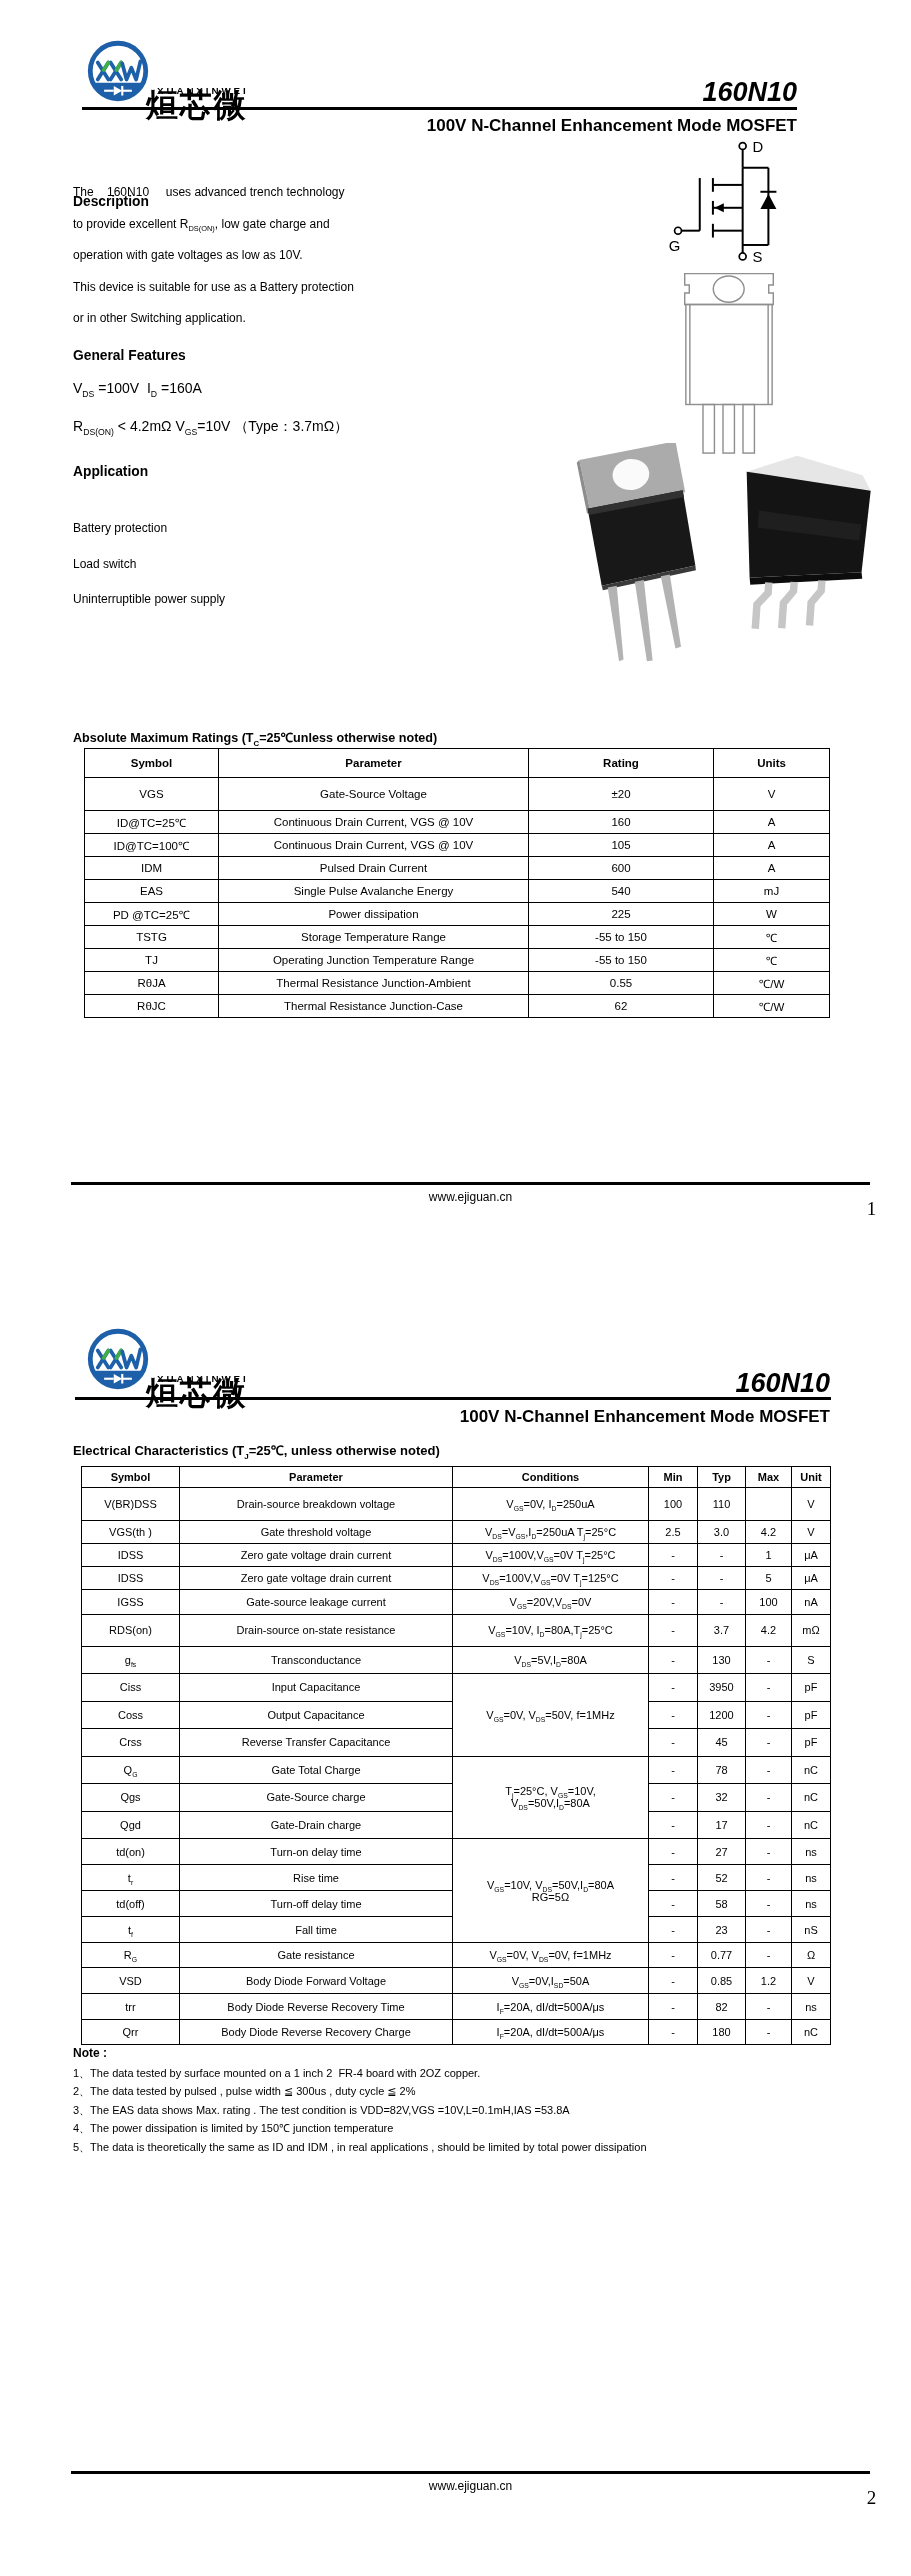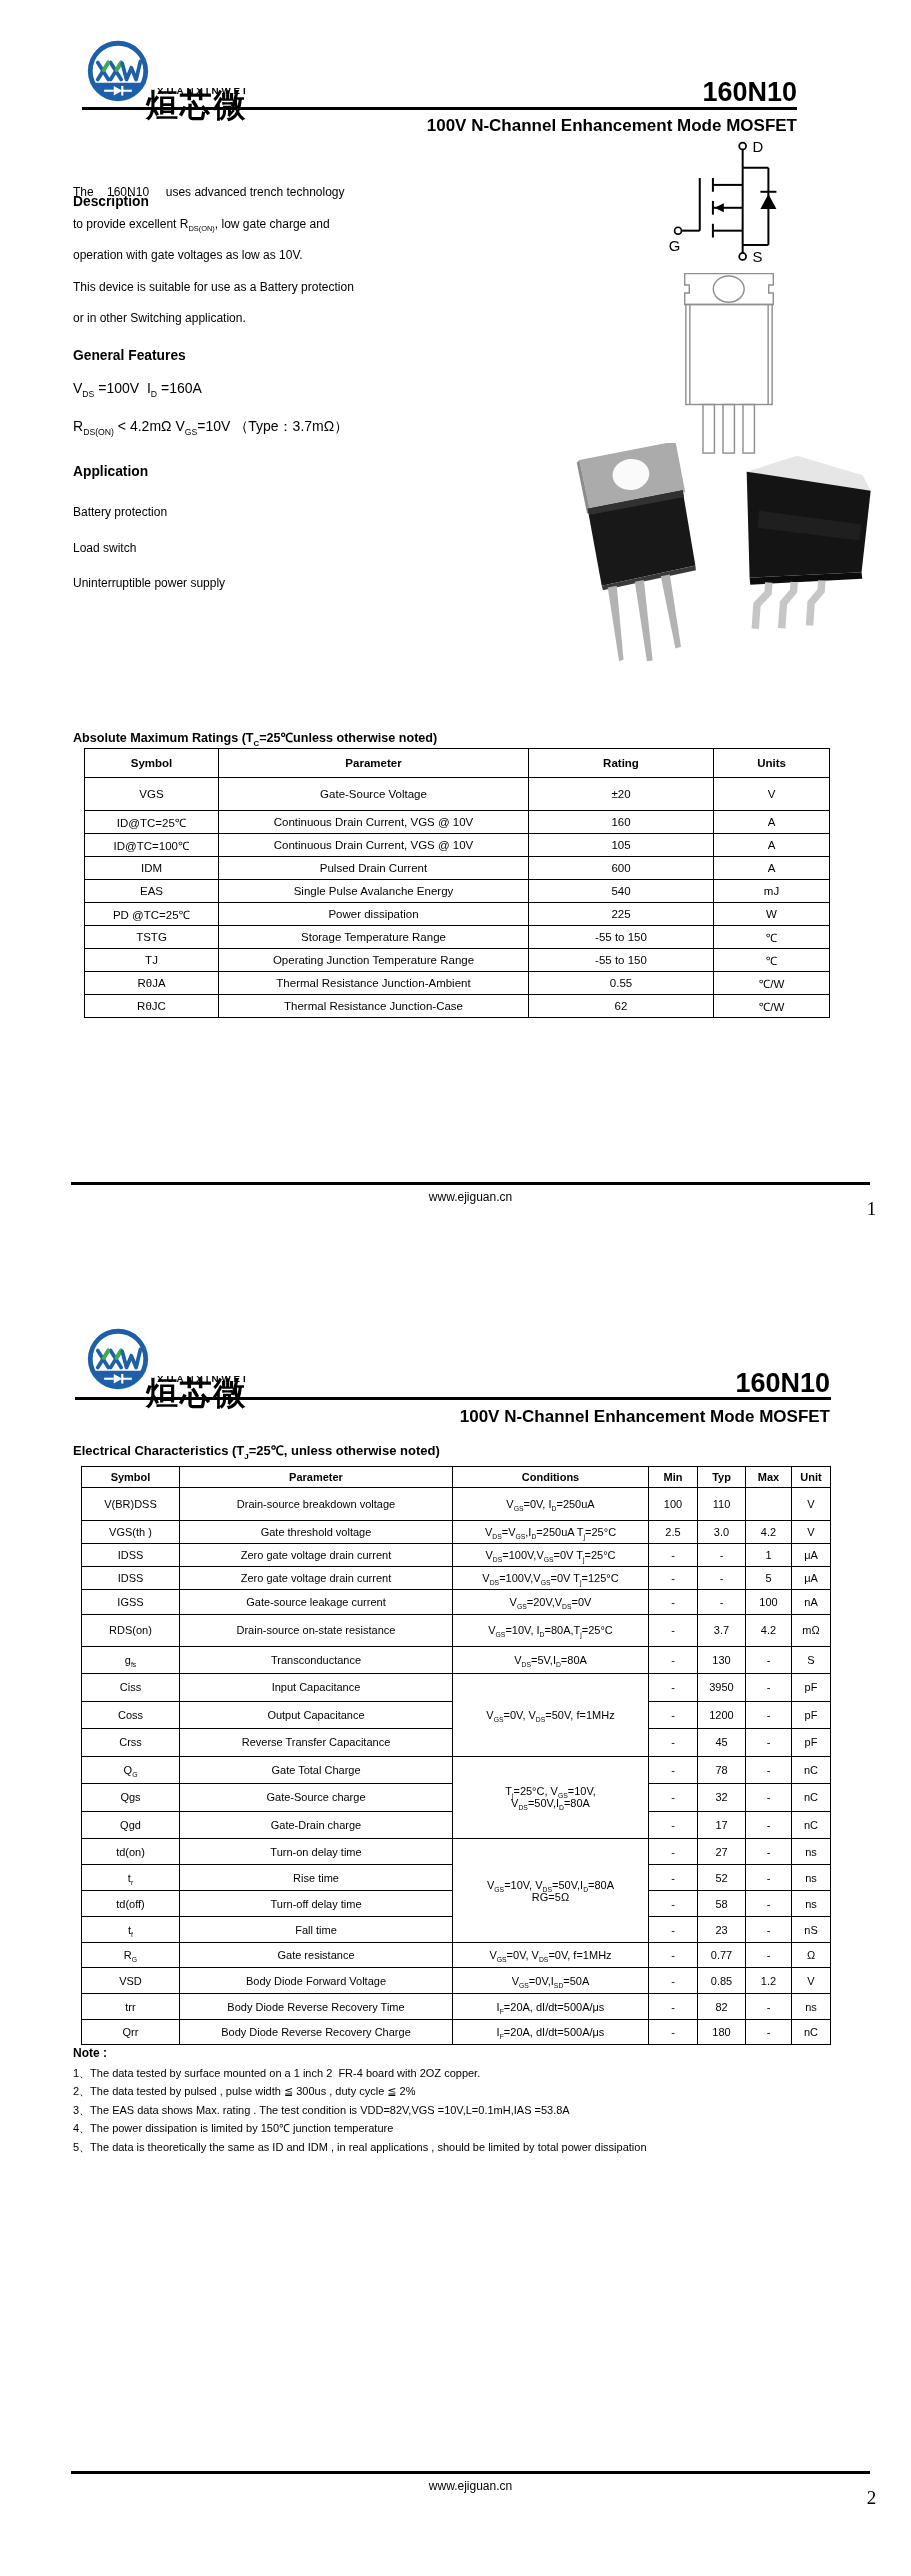--- a/index.html
+++ b/index.html
@@ -7,28 +7,28 @@
           font-family:"Liberation Sans",sans-serif;color:#000;overflow:hidden;}
   .page{position:absolute;left:0;width:911px;height:1288px;}
   #page1{top:0;} #page2{top:1288px;}
   .abs{position:absolute;}
 
   
   .logo{left:86px;top:39px;width:207px;height:68px;}
   .logo .cn{position:absolute;left:60px;top:10.3px;font-size:32px;font-weight:700;letter-spacing:1.7px;white-space:nowrap;margin-top:35px;}
   .logo .en{position:absolute;left:71px;top:46px;font-size:9.8px;font-weight:600;letter-spacing:2.9px;white-space:nowrap;}
 
-  .part-no{font-size:27px;font-weight:700;white-space:nowrap;}
+  .part-no{font-size:27px;font-weight:700;white-space:nowrap;font-style:italic;}
   .head-rule{position:absolute;background:#000;height:3.4px;}
   .subtitle{font-size:17px;font-weight:700;white-space:nowrap;}
 
   .h1{font-size:13.8px;font-weight:700;white-space:nowrap;}
   .bline{font-size:12px;line-height:12.6px;margin-bottom:19px;white-space:pre-wrap;}
   .feat-line{font-size:14px;line-height:12.6px;margin-bottom:25px;white-space:pre-wrap;}
-  .app-line{font-size:12px;line-height:12.6px;margin-bottom:23px;white-space:pre-wrap;}
+  .app-line{font-size:12px;line-height:12.6px;margin-bottom:23px;white-space:pre-wrap;margin-top:16px;}
 
   .tbl-heading{font-size:12.6px;font-weight:700;white-space:nowrap;}
 
   table.dtable{border-collapse:collapse;table-layout:fixed;border:1.7px solid #000;background:#fff;}
   table.dtable th,table.dtable td{border:1.1px solid #000;text-align:center;vertical-align:middle;
       padding:0 2.3px;overflow:hidden;font-weight:400;}
   table.dtable th{font-weight:700;}
   .abs-table{font-size:11.5px;}
   .elec-table{font-size:11px;}
   sub{font-size:0.62em;line-height:0;}

